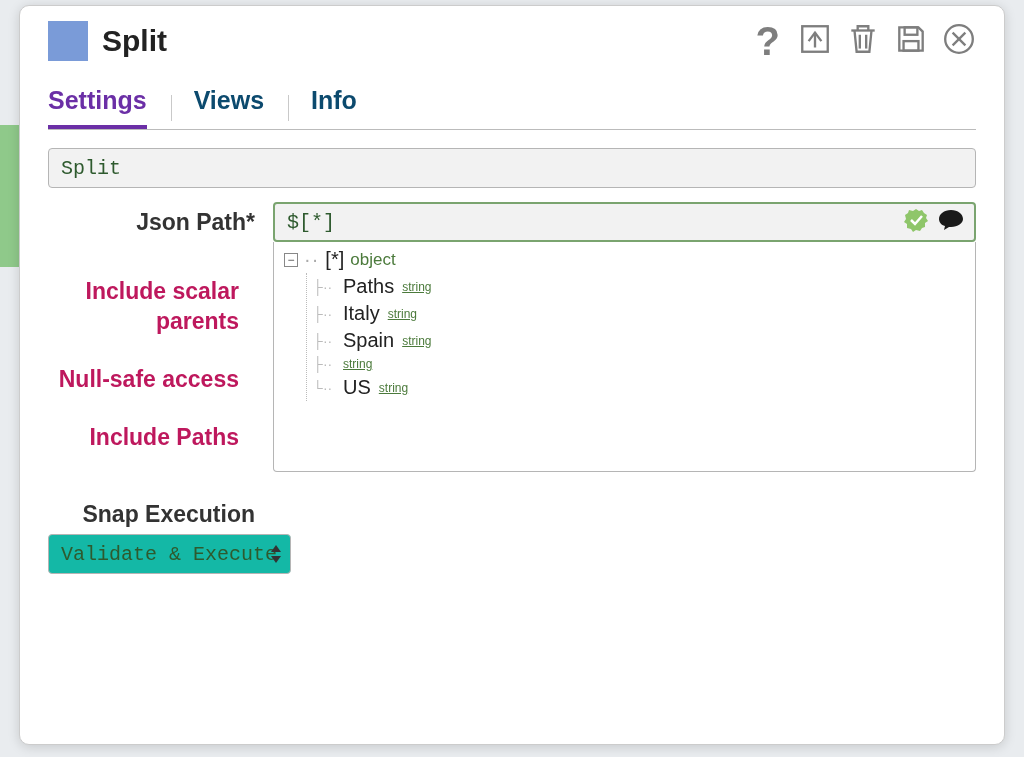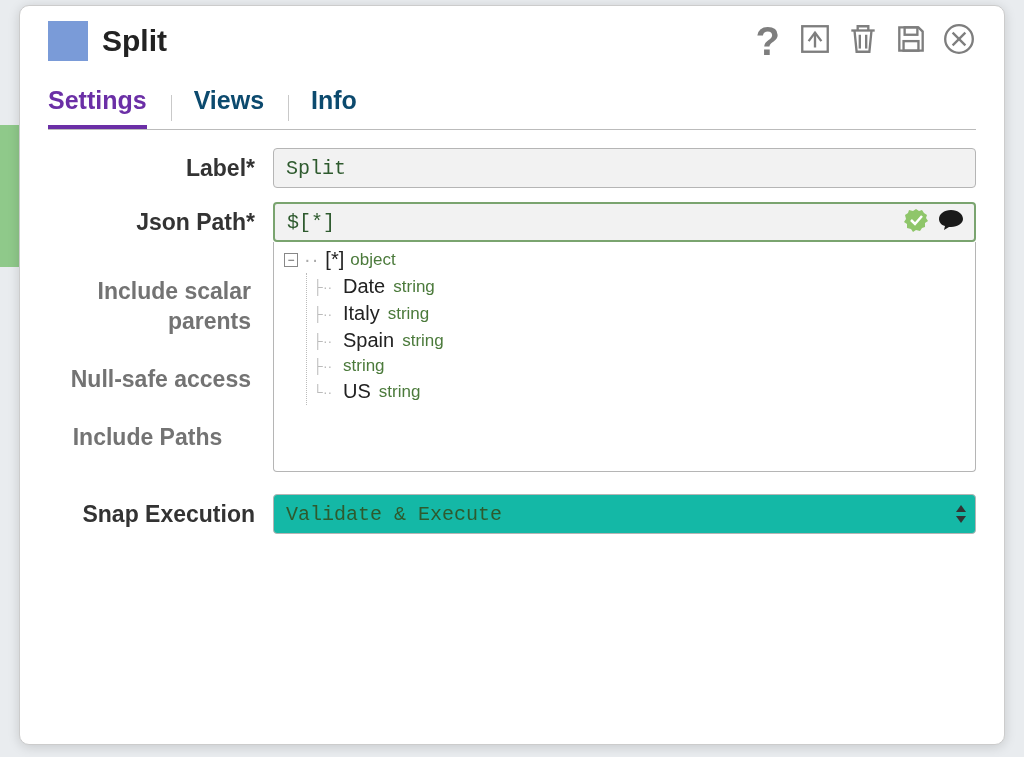--- a/index.html
+++ b/index.html
@@ -61,29 +61,29 @@
     width:14px; height:14px; border:1px solid #888; display:inline-flex; align-items:center; justify-content:center;
     font-size:12px; line-height:1; color:#555; background:#fff;
   }
   .tree-root .dots { color:#aaa; letter-spacing:1px; }
   .tree-root .name { color:#222; }
   .tree-root .type { color:#4b7a3b; font-size:17px; }
   .tree-children { margin-left: 22px; border-left:1px dotted #bbb; margin-top:2px; padding-left:6px; }
   .tree-child { display:flex; align-items:center; gap:8px; padding:2px 0; }
   .tree-child .connector { color:#bbb; font-size:14px; width:22px; display:inline-block; }
   .tree-child .name { color:#222; }
-  .tree-child .type { color:#4b7a3b; font-size:17px; }
+  .tree-child .type { color:#4b7a3b; font-size:12px;text-decoration:underline; }
   .side-labels {
-    position:absolute; left:24px; top: 270px; width:225px; text-align:right;
-    font-size:23px; font-weight:700; color:#737373;
+    position:absolute; left:12px; top: 270px; width:225px; text-align:right;
+    font-size:23px; font-weight:700; color:#be185d;
   }
   .side-labels div { padding-right:18px; }
   .side-labels .l1 { line-height:30px; margin-bottom: 28px; }
   .side-labels .l2 { line-height:30px; margin-bottom: 28px; margin-top: 15px; }
-  .side-labels .l3 { line-height:30px;text-align:center; }
+  .side-labels .l3 { line-height:30px; }
   .select-wrap { position:relative; }
   .select {
     appearance:none; -webkit-appearance:none; background:#14b8a6;
   }
   .select-caret {
     position:absolute; right:10px; top:50%; transform:translateY(-50%);
     display:flex; flex-direction:column; gap:2px;
   }
   .select-caret svg { width:10px; height:8px; }
   
@@ -139,21 +139,20 @@
     <div class="tab active">Settings</div>
     <div class="tab-sep"></div>
     <div class="tab">Views</div>
     <div class="tab-sep"></div>
     <div class="tab">Info</div>
   </div>
 
   <div class="form">
 
     <div class="row">
-      <div class="label">Label*</div>
       <div class="control">
         <input class="text" type="text" value="Split" style="">
       </div>
     </div>
 
     <div class="row" style="margin-bottom:12px;">
       <div class="label">Json Path*</div>
       <div class="control">
         <div class="jsonpath-wrap">
           <input class="text" type="text" value="$[*]" style="">
@@ -174,21 +173,21 @@
         <div class="tree-panel">
           <div class="tree-root">
             <span class="toggle">−</span>
             <span class="dots">··</span>
             <span class="name">[*]</span>
             <span class="type">object</span>
           </div>
           <div class="tree-children" id="tree-children">
               <div class="tree-child">
                 <span class="connector">├··</span>
-                <span class="name">Date</span>
+                <span class="name">Paths</span>
                 <span class="type">string</span>
               </div>
               <div class="tree-child">
                 <span class="connector">├··</span>
                 <span class="name">Italy</span>
                 <span class="type">string</span>
               </div>
               <div class="tree-child">
                 <span class="connector">├··</span>
                 <span class="name">Spain</span>
@@ -207,21 +206,21 @@
         </div>
       </div>
     </div>
 
     <div class="side-labels">
       <div class="l1">Include scalar parents</div>
       <div class="l2">Null-safe access</div>
       <div class="l3">Include Paths</div>
     </div>
 
-    <div class="row" style="margin-top:22px;">
+    <div class="row" style="margin-top:22px;flex-direction:column;">
       <div class="label">Snap Execution</div>
       <div class="control select-wrap">
         <select class="select">
           <option>Validate &amp; Execute</option>
         </select>
         <span class="select-caret">
           <svg viewBox="0 0 10 8">
               <polygon points="5,0 10,7 0,7" fill="#333"></polygon>
             </svg>
           <svg viewBox="0 0 10 8">

